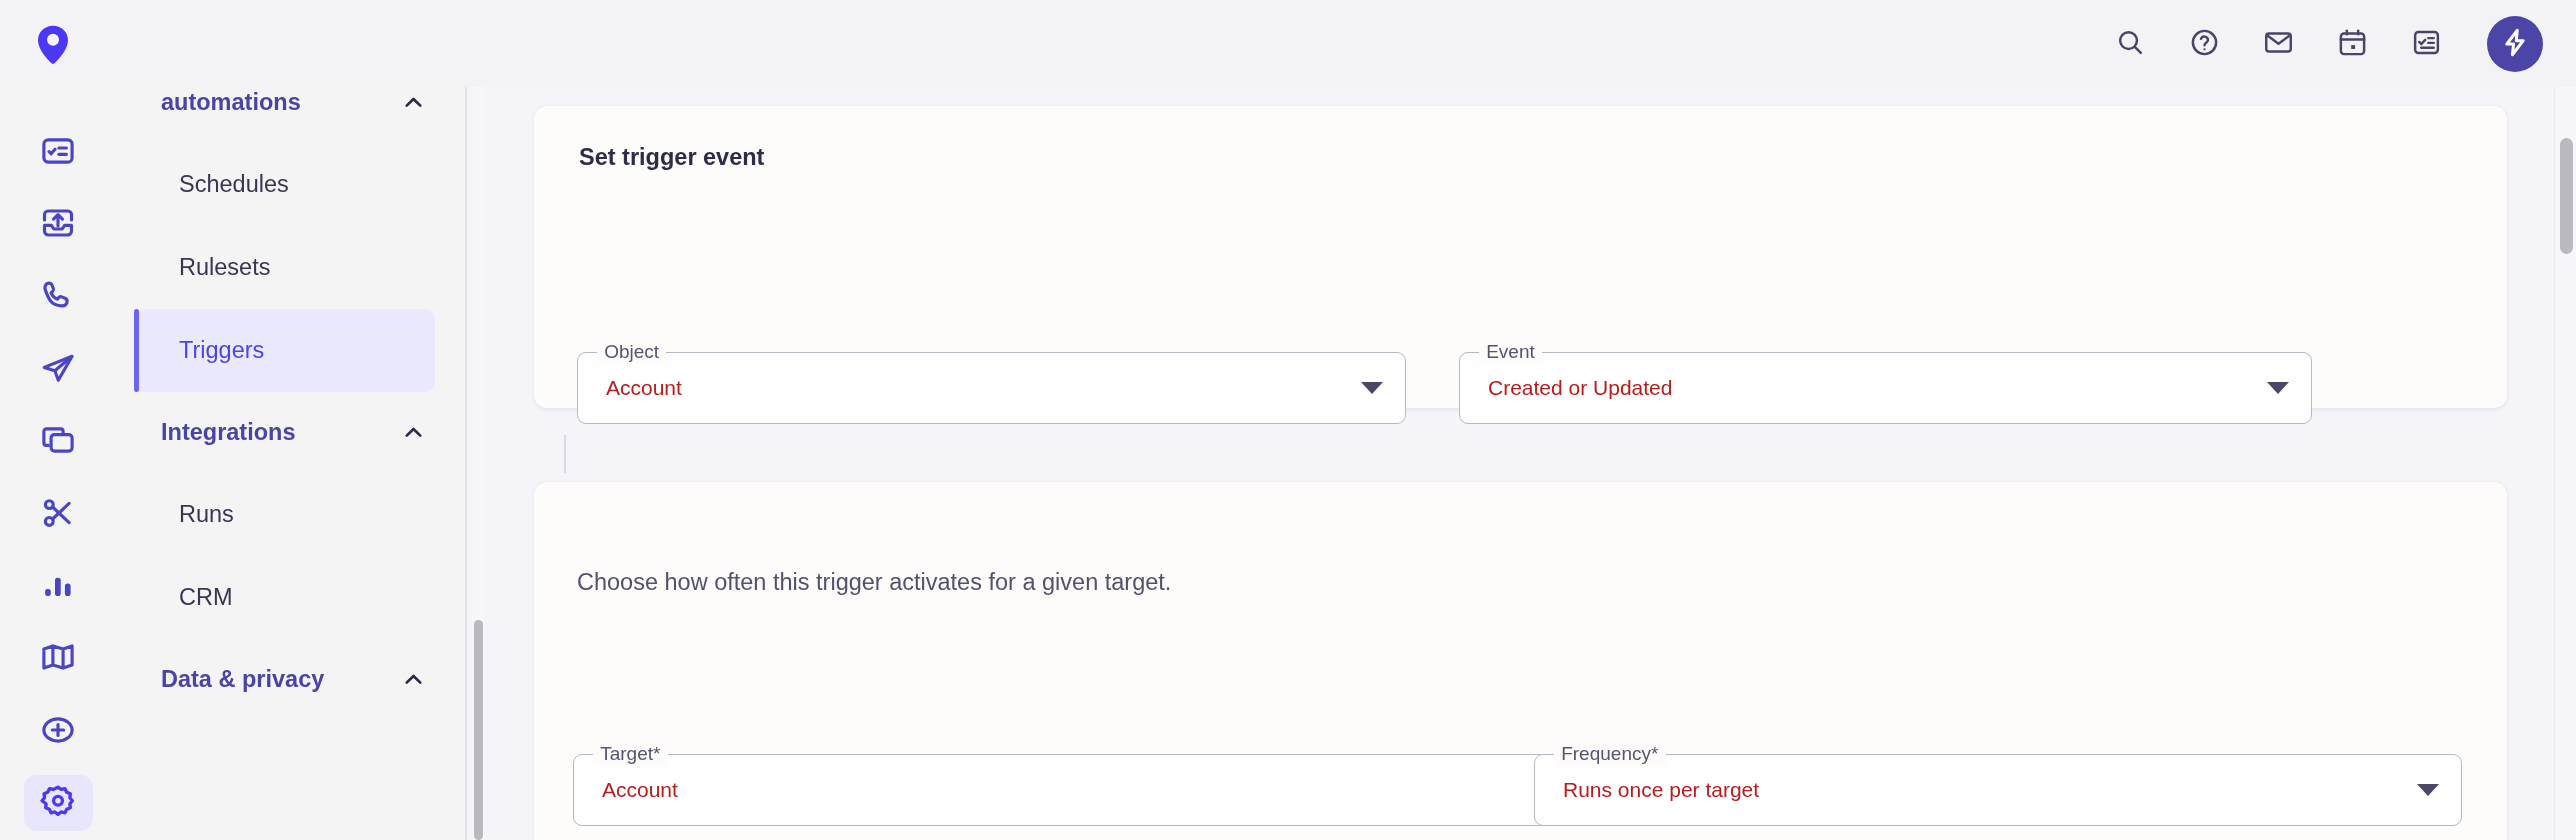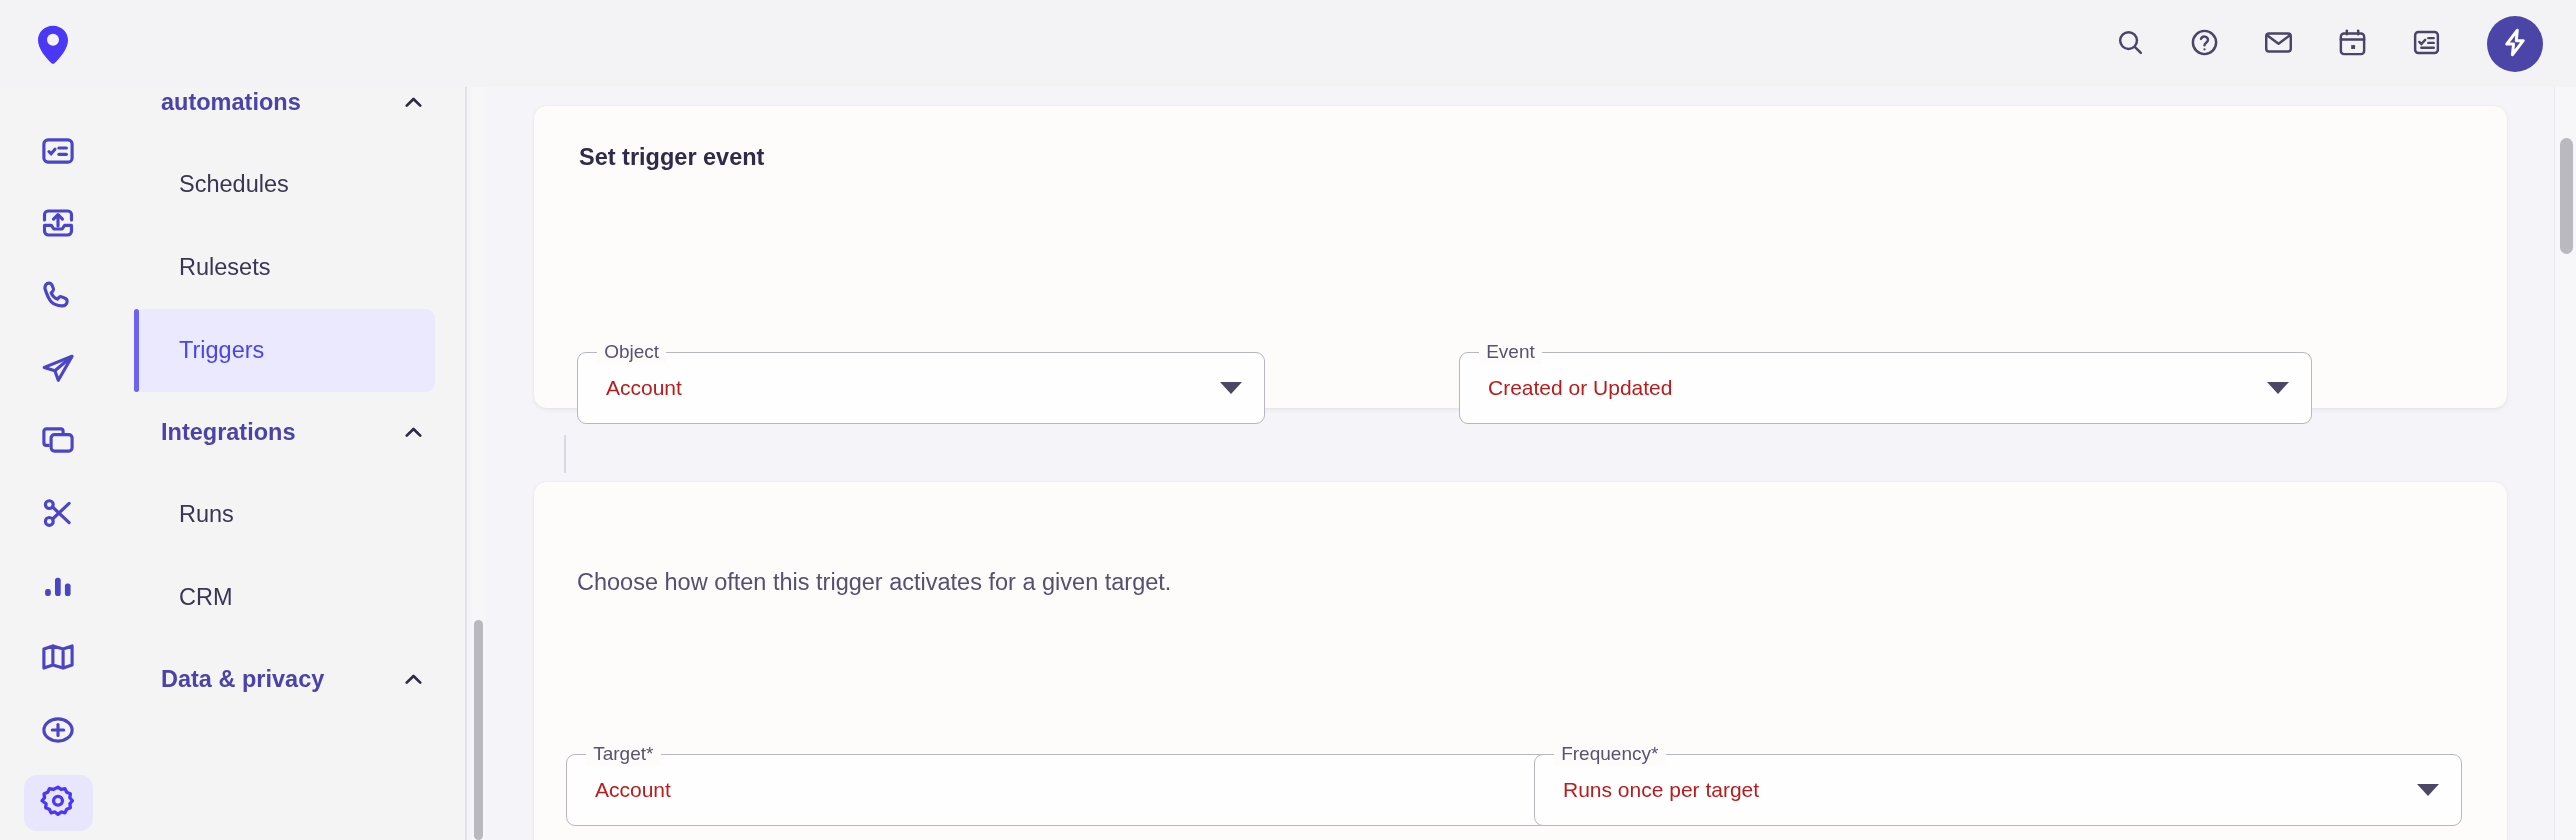--- a/index.html
+++ b/index.html
@@ -250,23 +250,23 @@
     position: absolute;
     right: 23.5px; top: 50%;
     transform: translateY(-50%);
     width: 0; height: 0;
     border-left: 11px solid transparent;
     border-right: 11px solid transparent;
     border-top: 12.6px solid #4C4766;
     cursor: pointer;
   }
 
-  #field-object    { left: 43px;  top: 246px; width: 688px; }
+  #field-object    { left: 43px;  top: 246px; width: 829px; }
   #field-event     { left: 925px;top: 246px; width: 853px; }
-  #field-target    { left: 32px;  top: 272px; width: 1084px; }
+  #field-target    { left: 39px;  top: 272px; width: 1084px; }
   #field-frequency { left: 1000px;top: 272px; width: 928px; }
 
   
   .page-scroll-track {
     position: absolute;
     right: 0; top: 87px;
     width: 22px; height: 753px;
     background: #F7F7FA;
     border-left: 1.8px solid #E8E8EE;
     z-index: 25;

